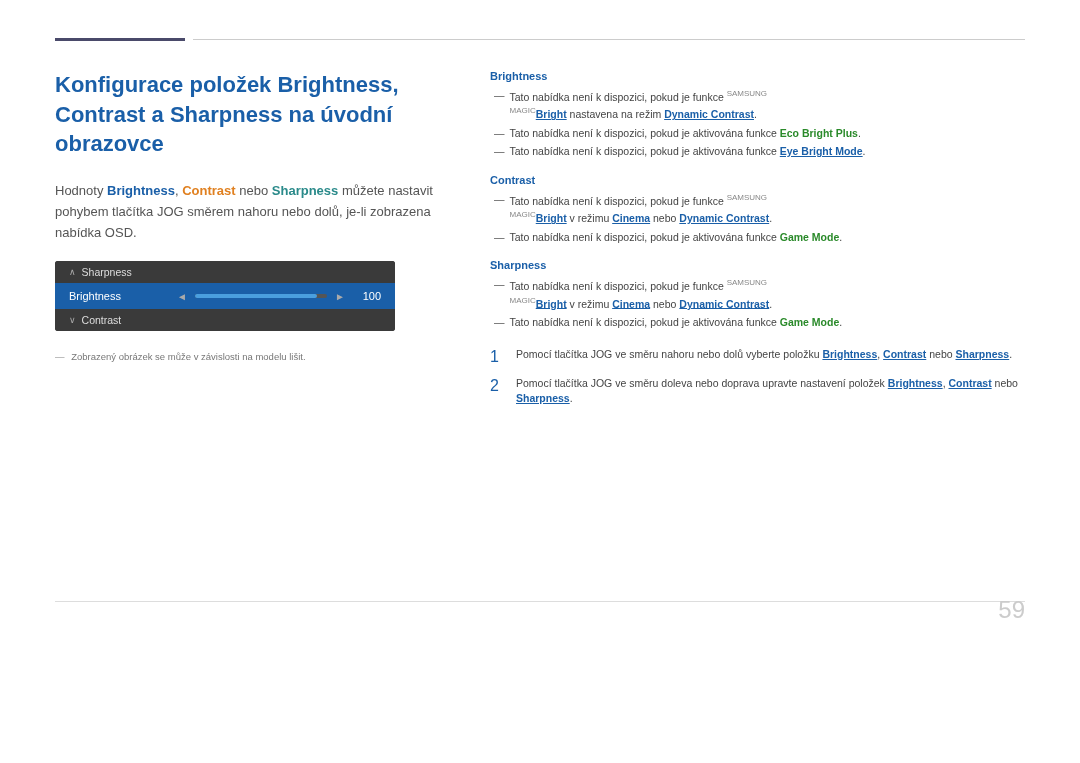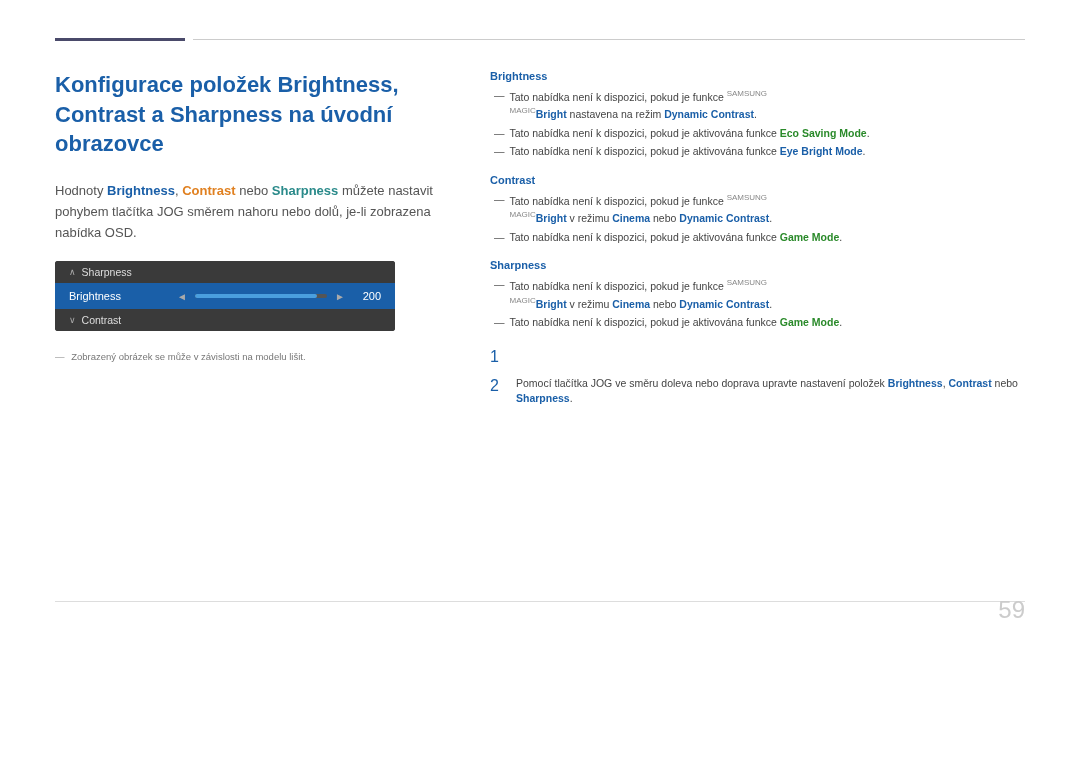--- a/index.html
+++ b/index.html
@@ -187,21 +187,21 @@
       line-height: 1.5;
       padding-left: 4px;
     }
 
     .bullet-dash {
       margin-right: 5px;
       color: #555;
       flex-shrink: 0;
     }
 
-    .hl-blue { color: #1a5fa8; font-weight: bold; }
+    .hl-blue { color: #1a5fa8; font-weight: bold; text-decoration: underline; }
     .hl-green { color: #2a8a2a; font-weight: bold; }
     .samsung-magic {
       font-size: 8px;
       vertical-align: super;
       color: #888;
     }
 
     
     .steps-section {
       margin-top: 16px;
@@ -272,21 +272,21 @@
         <span class="osd-item-label">Sharpness</span>
       </div>
       <div class="osd-item active-item">
         <span class="osd-item-label">Brightness</span>
         <div class="osd-slider-area">
           <span class="osd-arrow">◄</span>
           <div class="osd-slider-track">
             <div class="osd-slider-fill"></div>
           </div>
           <span class="osd-arrow">►</span>
-          <span class="osd-value">200</span>
+          <span class="osd-value">100</span>
         </div>
       </div>
       <div class="osd-item header-item">
         <span class="osd-chevron">∨</span>
         <span class="osd-item-label">Contrast</span>
       </div>
     </div>
 
     <p class="footnote">
       <span class="footnote-dash">—</span>
@@ -297,21 +297,21 @@
 
   <div class="right-col">
 
     <div class="section-heading">Brightness</div>
     <div class="bullet-item">
       <span class="bullet-dash">—</span>
       <span>Tato nabídka není k dispozici, pokud je funkce <span class="samsung-magic">SAMSUNG<br>MAGIC</span><span class="hl-blue">Bright</span> nastavena na režim <span class="hl-blue">Dynamic Contrast</span>.</span>
     </div>
     <div class="bullet-item">
       <span class="bullet-dash">—</span>
-      <span>Tato nabídka není k dispozici, pokud je aktivována funkce <span class="hl-green">Eco Saving Mode</span>.</span>
+      <span>Tato nabídka není k dispozici, pokud je aktivována funkce <span class="hl-green">Eco Bright Plus</span>.</span>
     </div>
     <div class="bullet-item">
       <span class="bullet-dash">—</span>
       <span>Tato nabídka není k dispozici, pokud je aktivována funkce <span class="hl-blue">Eye Bright Mode</span>.</span>
     </div>
 
     <div class="section-heading">Contrast</div>
     <div class="bullet-item">
       <span class="bullet-dash">—</span>
       <span>Tato nabídka není k dispozici, pokud je funkce <span class="samsung-magic">SAMSUNG<br>MAGIC</span><span class="hl-blue">Bright</span> v režimu <span class="hl-blue">Cinema</span> nebo <span class="hl-blue">Dynamic Contrast</span>.</span>
@@ -327,20 +327,21 @@
       <span>Tato nabídka není k dispozici, pokud je funkce <span class="samsung-magic">SAMSUNG<br>MAGIC</span><span class="hl-blue">Bright</span> v režimu <span class="hl-blue">Cinema</span> nebo <span class="hl-blue">Dynamic Contrast</span>.</span>
     </div>
     <div class="bullet-item">
       <span class="bullet-dash">—</span>
       <span>Tato nabídka není k dispozici, pokud je aktivována funkce <span class="hl-green">Game Mode</span>.</span>
     </div>
 
     <div class="steps-section">
       <div class="step-item">
         <span class="step-number">1</span>
+        <span>Pomocí tlačítka JOG ve směru nahoru nebo dolů vyberte položku <span class="hl-blue">Brightness</span>, <span class="hl-blue">Contrast</span> nebo <span class="hl-blue">Sharpness</span>.</span>
       </div>
       <div class="step-item">
         <span class="step-number">2</span>
         <span>Pomocí tlačítka JOG ve směru doleva nebo doprava upravte nastavení položek <span class="hl-blue">Brightness</span>, <span class="hl-blue">Contrast</span> nebo <span class="hl-blue">Sharpness</span>.</span>
       </div>
     </div>
 
   </div>
 
   <div class="bottom-line"></div>

